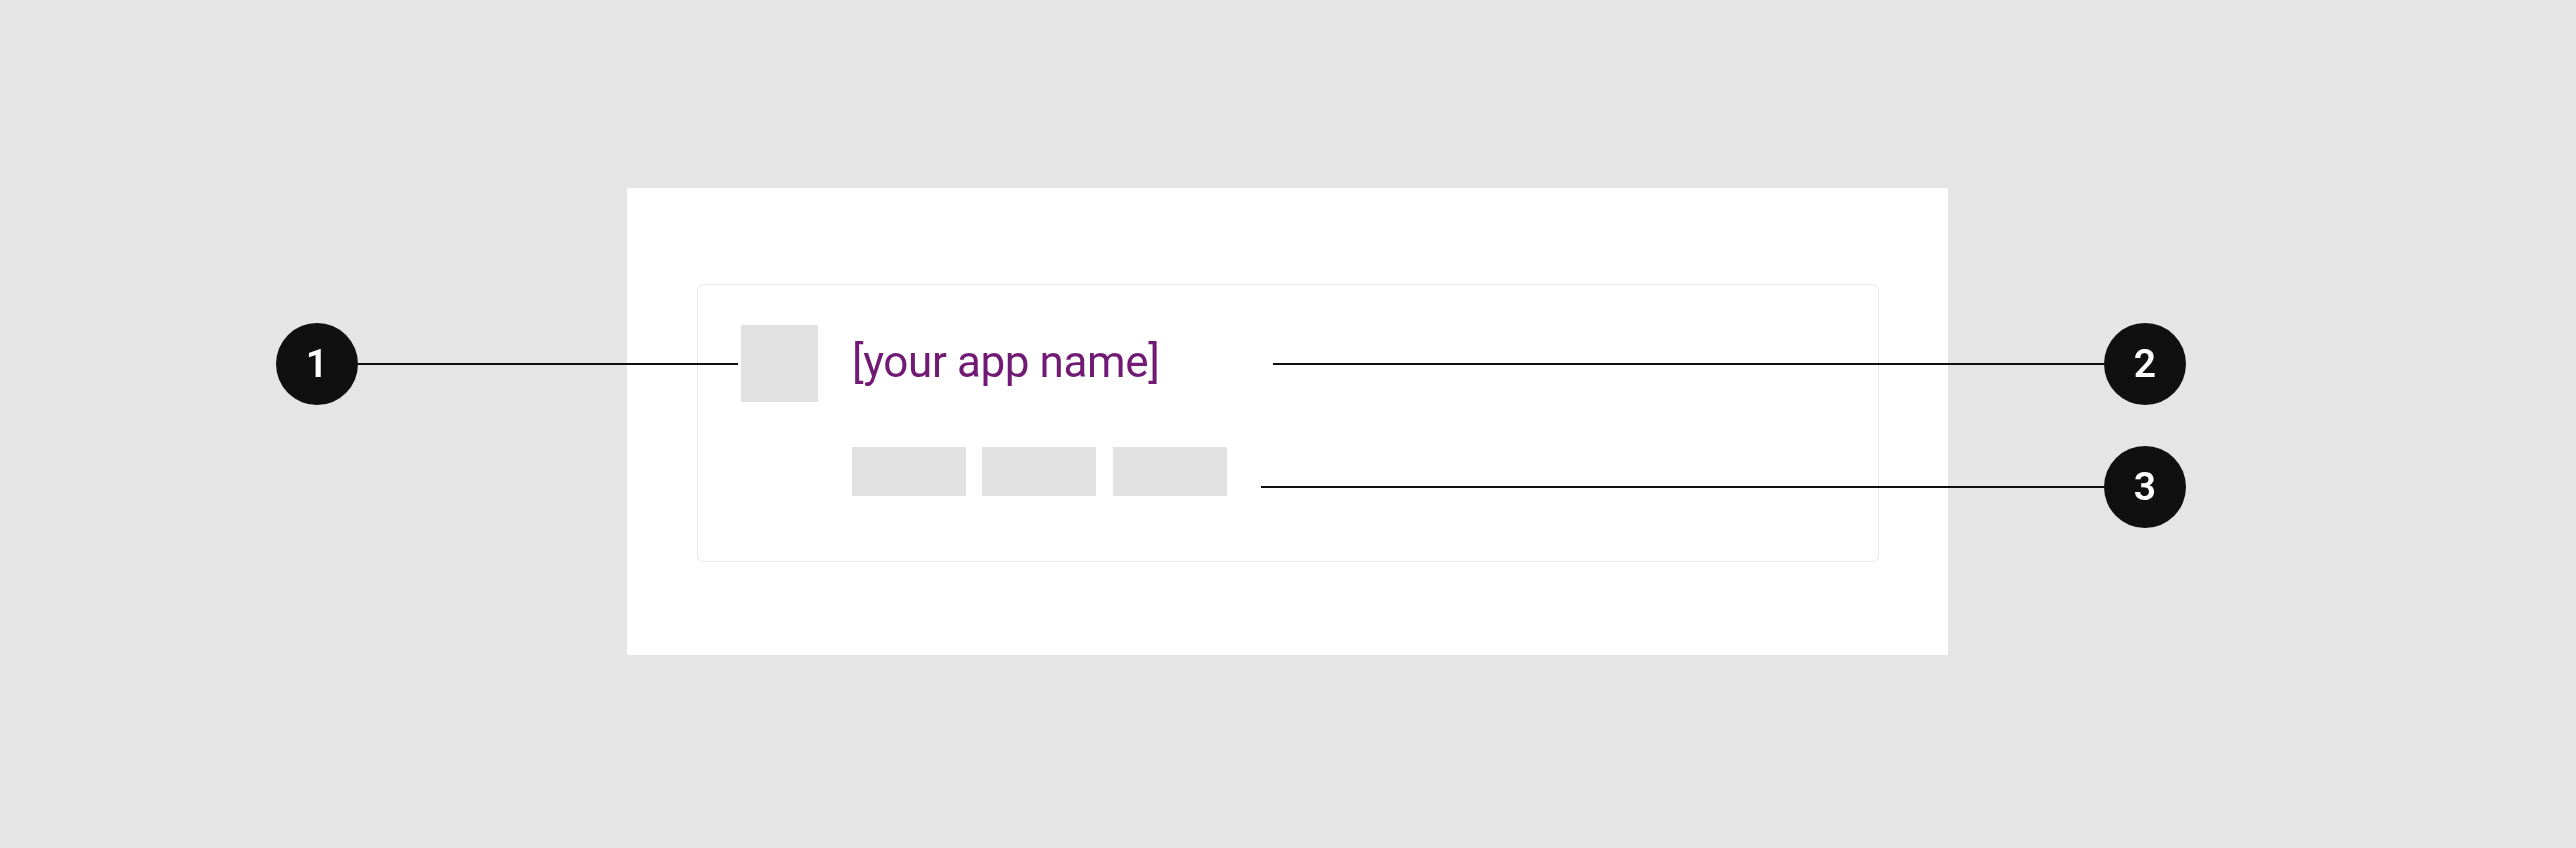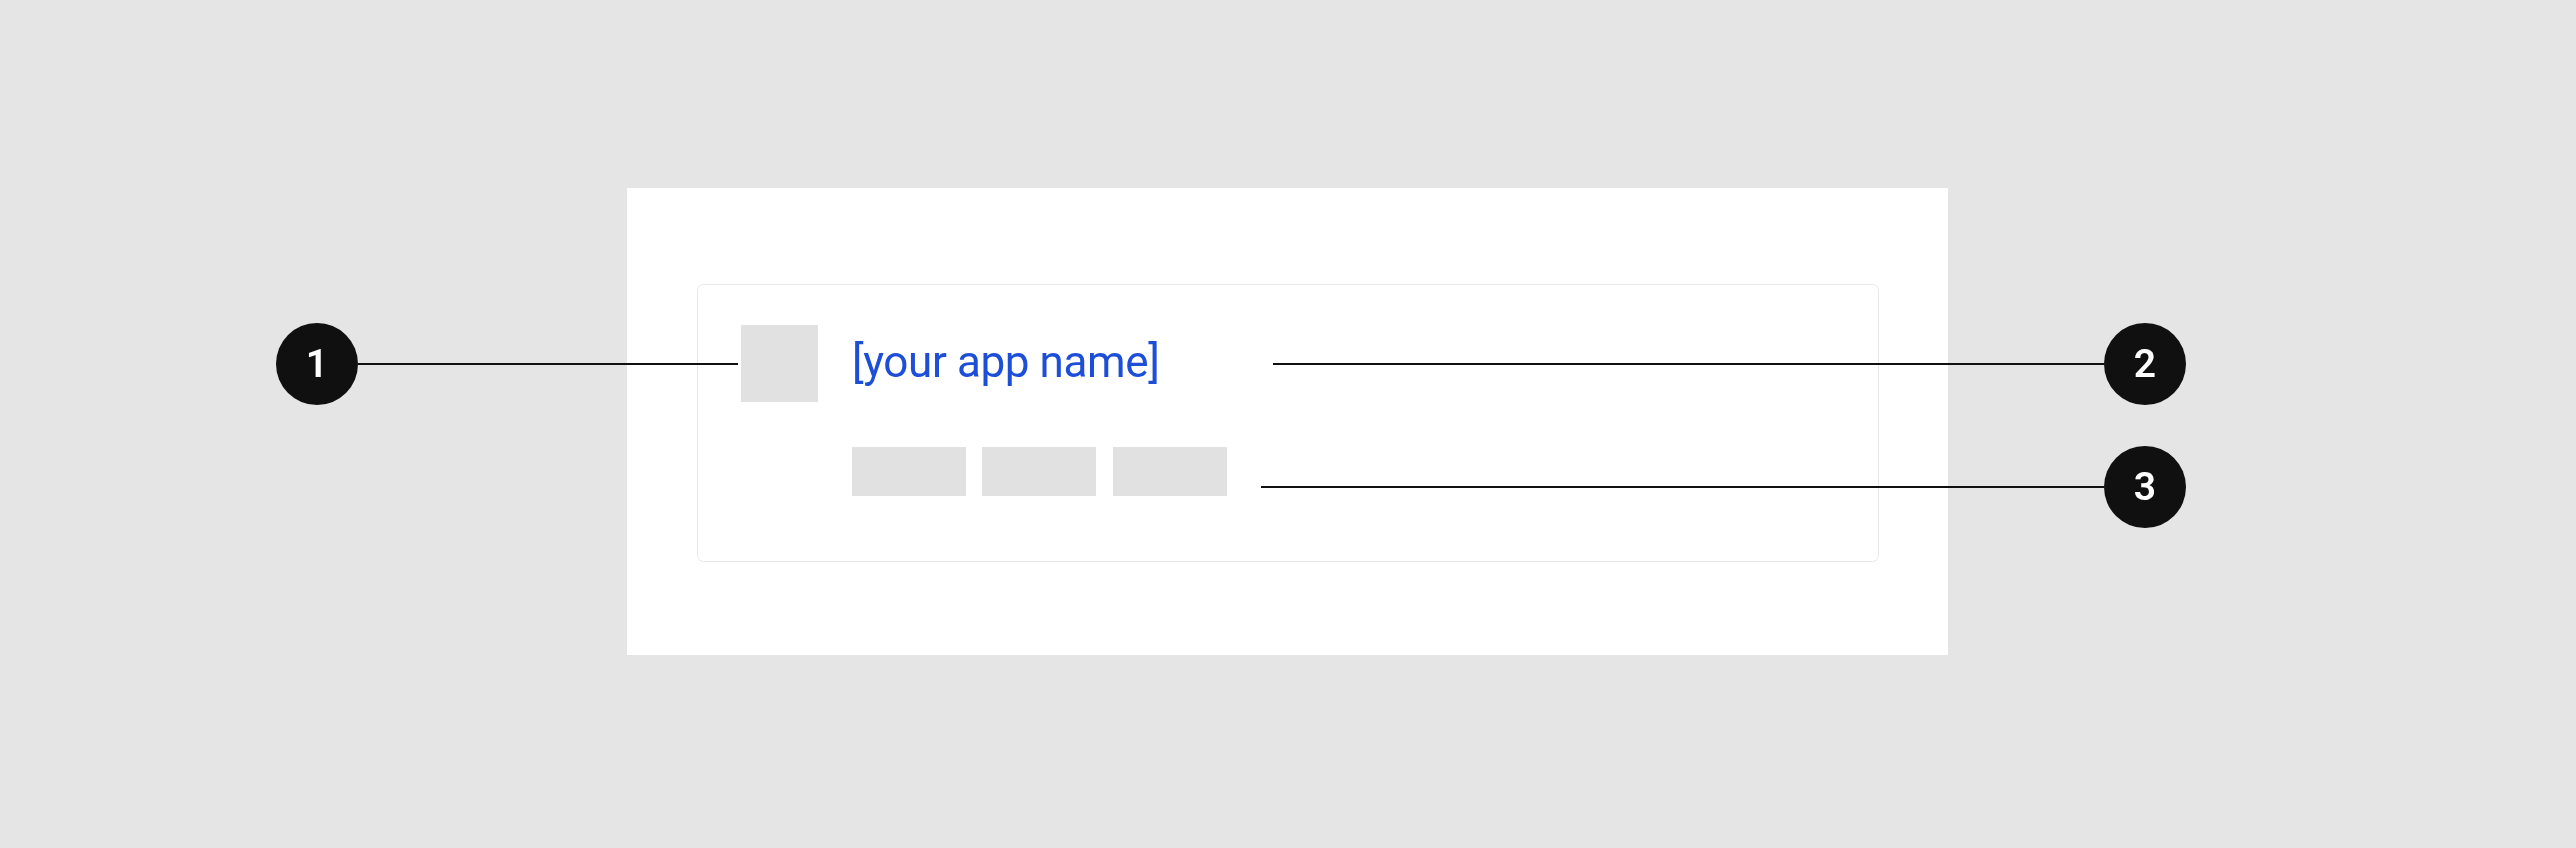--- a/index.html
+++ b/index.html
@@ -45,21 +45,21 @@
     background: #e1e1e1;
   }
 
   
   .app-name {
     position: absolute;
     left: 852px;
     top: 336px;
     font-size: 44px;
     font-weight: 400;
-    color: #1d4ed8;
+    color: #701a75;
     letter-spacing: -0.4px;
     white-space: nowrap;
     text-align: right;
   }
 
   
   .info-row {
     position: absolute;
     left: 852px;
     top: 447px;

